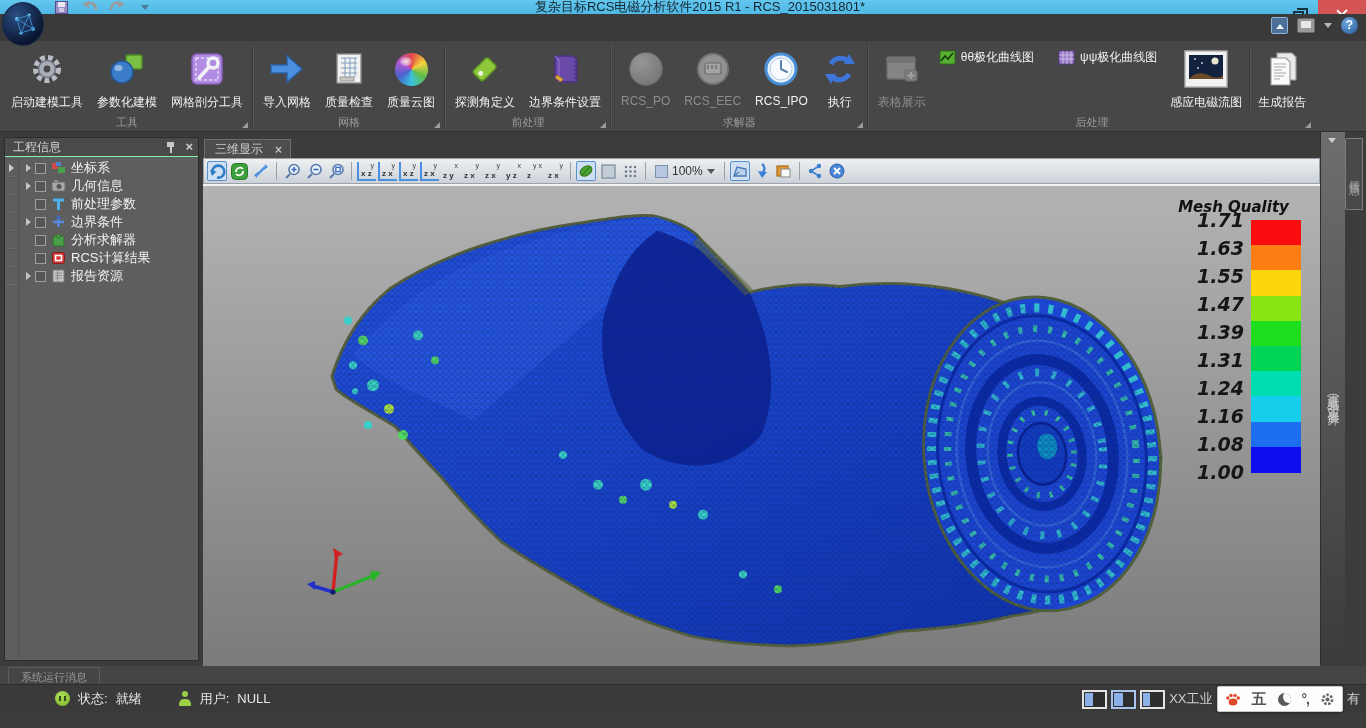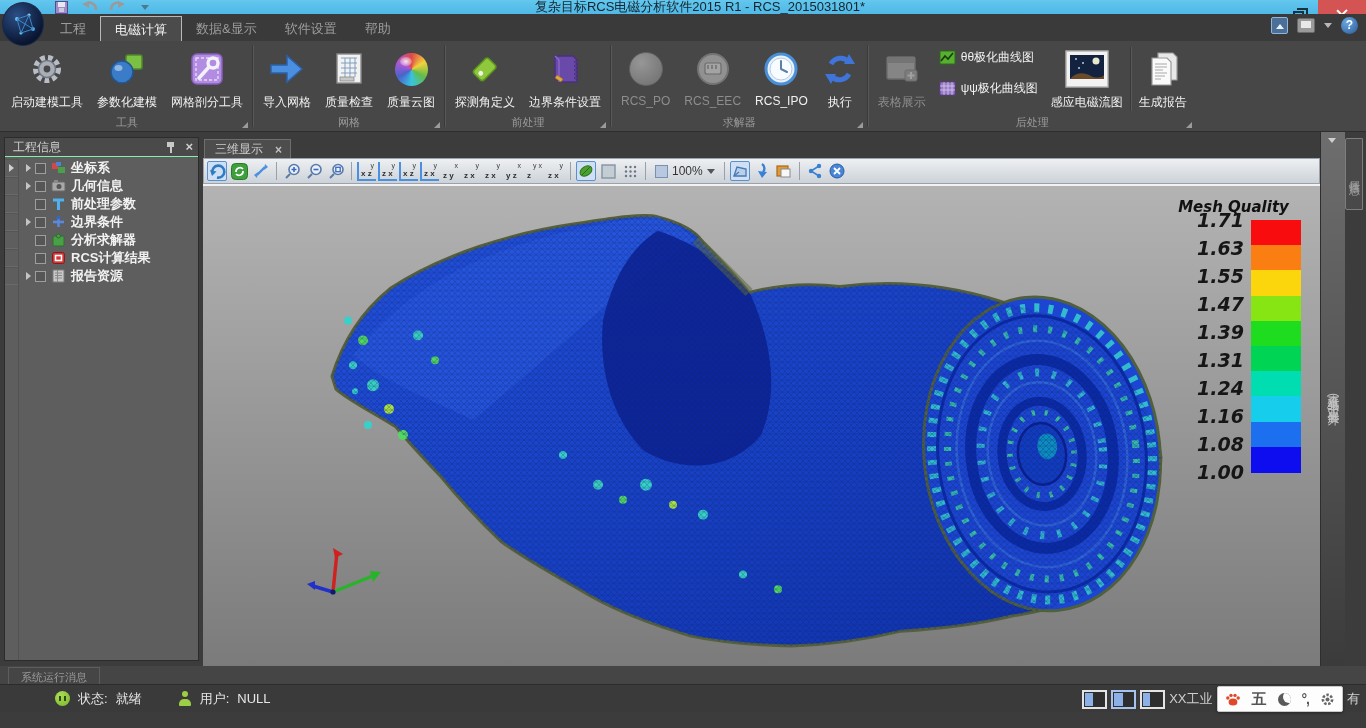--- a/index.html
+++ b/index.html
@@ -44,21 +44,21 @@
   .rgroup { display:flex; flex-direction:column; padding:0 2px; }
   .rsep { width:0; border-left:1px solid #3a3a3a; border-right:1px solid #585858; margin:4px 0; }
   .ritems { flex:1; display:flex; align-items:flex-start; padding-top:2px; }
   .rbtn { display:flex; flex-direction:column; align-items:center; padding:3px 7px 2px; }
   .rbtn .ric { height:46px; display:flex; align-items:center; justify-content:center; }
   .rbtn .rlab { font-size:12px; color:#f0f0f0; white-space:nowrap; margin-top:2px; }
   .rbtn.disabled .rlab { color:#8d8d8d; }
   .rbtn.disabled .ric { opacity:.55; filter:grayscale(.6); }
   .rlabelrow { height:16px; position:relative; text-align:center; font-size:11px; color:#9b9b9b; }
   .rlabelrow .corner { position:absolute; right:2px; bottom:3px; width:0; height:0; border-left:6px solid transparent; border-bottom:6px solid #9b9b9b; }
-  .rsmallcol { display:flex; flex-direction:column; gap:14px; padding:6px 6px 0; }
+  .rsmallcol { display:flex; flex-direction:row; gap:24px; padding:6px 6px 0; }
   .rsmall { display:flex; align-items:center; gap:5px; }
   .rsmall .rlab { font-size:12px; color:#f0f0f0; white-space:nowrap; }
   .ric-sphere { width:34px; height:34px; border-radius:50%; }
   .ric-cloud { width:33px; height:33px; border-radius:50%; background:conic-gradient(#e04848,#f0d23c,#62bc4a,#38c4e0,#4a62cc,#b058d4,#e04848); position:relative; }
   .ric-cloud:before { content:""; position:absolute; left:5px; top:4px; width:12px; height:9px; background:radial-gradient(rgba(255,255,255,.85),rgba(255,255,255,0)); border-radius:50%; }
 
   
   .main { display:flex; height:534px; background:#3c3c3c; }
 
   
@@ -66,21 +66,21 @@
   .lp-inner { width:195px; height:524px; border:1px solid #2c2c2c; background:#5e5e5e; display:flex; flex-direction:column; }
   .lp-header { height:19px; background:#4a4a4a; display:flex; align-items:center; padding:0 5px 0 8px; border-bottom:1px solid #86efac; }
   .lp-title { flex:1; font-size:12px; color:#cfcfcf; }
   .lp-pin { width:12px; height:12px; position:relative; margin-right:8px; }
   .lp-pin:before { content:""; position:absolute; left:2px; top:1px; width:7px; height:5px; background:#c8c8c8; }
   .lp-pin:after { content:""; position:absolute; left:5px; top:6px; width:1.6px; height:6px; background:#c8c8c8; }
   .lp-close { color:#d0d0d0; font-size:13px; font-weight:bold; line-height:12px; }
   .lp-body { flex:1; display:flex; padding-top:2px; }
   .lp-gutter { width:14px; border-right:1px solid #525252; }
   .gcell { height:18px; border-bottom:1px solid #6a6a6a; border-top:1px solid #555; display:flex; align-items:center; justify-content:center; }
-  .tree { flex:1; padding-top:0;font-weight:bold; }
+  .tree { flex:1; padding-top:0; }
   .trow { height:18px; display:flex; align-items:center; padding-left:4px; }
   .tcaret { width:11px; display:flex; align-items:center; justify-content:center; }
   .tri-r { width:0; height:0; border-top:4px solid transparent; border-bottom:4px solid transparent; border-left:5px solid #c4c4c4; }
   .tchk { width:11px; height:11px; border:1px solid #9e9e9e; background:#565656; margin:0 4px 0 1px; }
   .ticon { width:16px; height:15px; margin-right:5px; display:flex; align-items:center; justify-content:center; }
   .tlabel { font-size:13px; color:#f2f2f2; white-space:nowrap; }
 
   
   .vp { flex:1; display:flex; flex-direction:column; padding-top:7px; min-width:0; }
   .vp-tabbar { height:19px; display:flex; padding-left:1px; }
@@ -189,27 +189,20 @@
       <div class="wbtn">
           <span class="ic-restore"></span>
         </div>
       <div class="wbtn close">
           <span class="ic-x"></span>
         </div>
     </div>
   </div>
 
   <div class="menubar">
-    <div class="menu-tabs">
-      <div class="mtab">工程</div>
-      <div class="mtab active">电磁计算</div>
-      <div class="mtab">数据&amp;显示</div>
-      <div class="mtab">软件设置</div>
-      <div class="mtab">帮助</div>
-    </div>
     <div class="menu-right">
       <div class="mr-collapse"></div>
       <div class="mr-window"></div>
       <span class="caret-down"></span>
       <div class="mr-help">?</div>
     </div>
   </div>
 
   <div class="ribbon">
 

